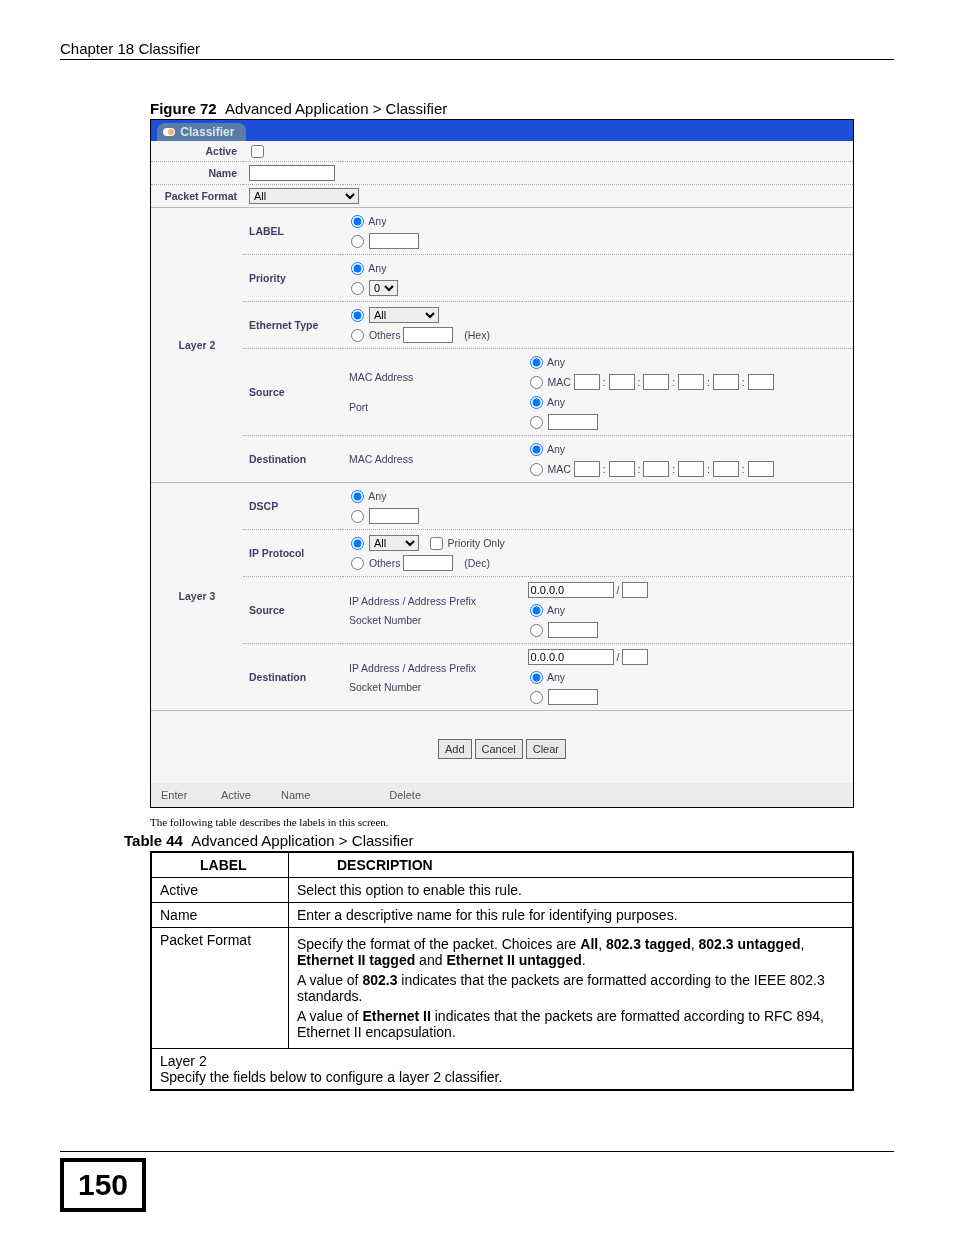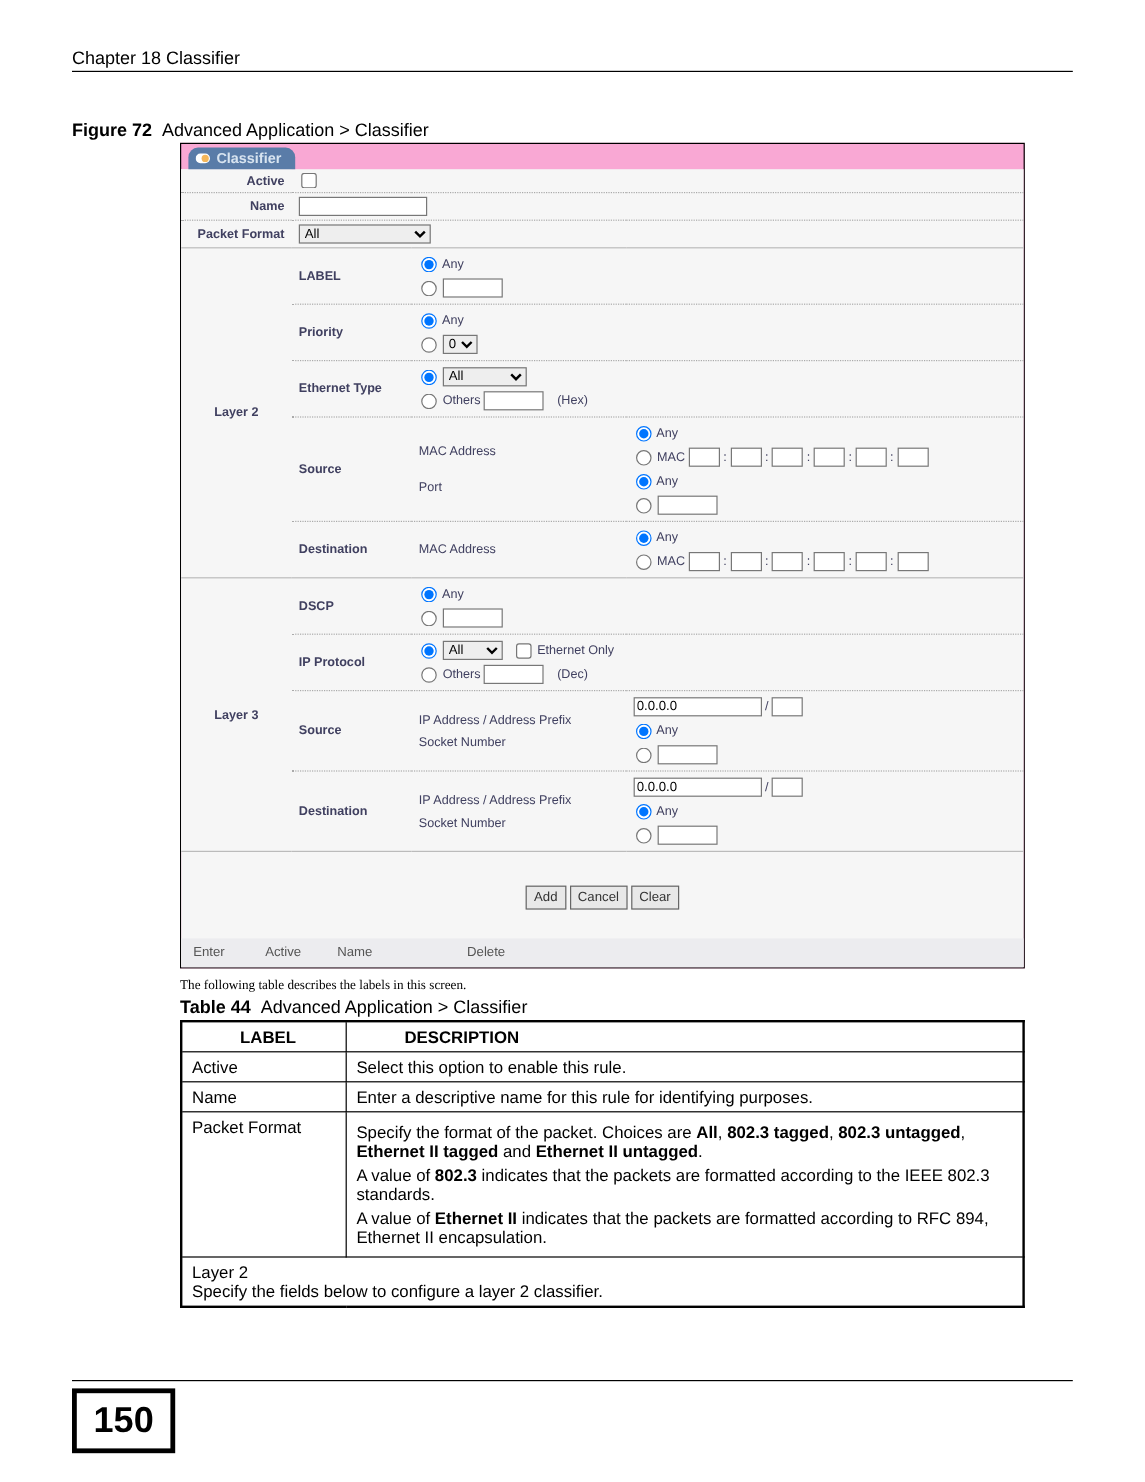--- a/index.html
+++ b/index.html
@@ -10,26 +10,26 @@
     color: #000;
     width: 954px;
     box-sizing: border-box;
   }
   .page-header {
     border-bottom: 1px solid #000;
     padding-bottom: 2px;
     margin-bottom: 40px;
     font-size: 15px;
   }
-  .figure-caption { font-size: 15px; margin-bottom: 2px; }
+  .figure-caption { font-size: 15px; margin-left: 90px; margin-bottom: 2px; }
   .figure-caption b { font-weight: bold; }
   .screenshot-box {
     border: 1px solid #000;
     margin: 0 40px 8px 90px;
-    background: #f9a8d4;
+    background: #1d4ed8;
     font-family: Verdana, Arial, sans-serif;
     font-size: 10.5px;
     color: #404060;
   }
   .tab-strip { padding: 3px 0 0 6px; }
   .tab {
     display: inline-block;
     background: #5a7ca8;
     border-radius: 8px 8px 0 0;
     padding: 1px 12px 1px 6px;
@@ -48,35 +48,35 @@
   }
   td.side-label {
     font-weight: bold;
     text-align: center;
     width: 80px;
     background: #f6f6f6;
   }
   td.sub-label { font-weight: bold; width: 88px; }
   .t-input { height:16px; box-sizing:border-box; font-size:11px; border:1px solid #777; background:#fff; }
   .t-input.sm { width: 50px; }
-  .t-input.med { width: 107px; }
+  .t-input.med { width: 86px; }
   .t-input.mac { width: 26px; }
   .t-select { font-size:11px; border:1px solid #777; background:#eee; }
   .btn-old {
     font-size: 11px; padding: 0 6px; height:20px;
     border: 1px solid #666; background: #e8e8e8; color:#333;
     cursor: pointer;
   }
   .btn-row { text-align: center; padding: 28px 0 24px 0; }
   .list-header {
     background: #ececef; padding: 6px 10px; display:flex; font-size:11px; color:#555;
   }
   .lh-col { flex: 0 0 auto; }
   .body-text { margin: 6px 0 4px 90px; font-family: 'Times New Roman', Times, serif; font-size:11px; }
-  .table-caption { font-size: 15px; margin-left: 90px; margin-bottom: 2px; margin-top:4px;}
+  .table-caption { font-size: 15px; margin-left: 64px; margin-bottom: 2px; margin-top:4px;}
   table.doc-table {
     border-collapse: collapse;
     margin-left: 90px;
     margin-right: 40px;
     border: 2px solid #000;
     font-size: 14px;
   }
   table.doc-table th, table.doc-table td {
     border: 1px solid #000;
     padding: 4px 8px;
@@ -201,21 +201,21 @@
         <td class="side-label" rowspan="4" style="border-bottom:1px solid #bbb;">Layer 3</td>
         <td class="sub-label">DSCP</td>
         <td colspan="2">
           <div class="field-line"><input type="radio" class="radio" checked="" style=""> <span>Any</span></div>
           <div class="field-line"><input type="radio" class="radio" style=""> <input class="t-input sm" style=""></div>
         </td>
       </tr>
       <tr>
         <td class="sub-label">IP Protocol</td>
         <td colspan="2">
-          <div class="field-line"><input type="radio" class="radio" checked="" style=""> <select class="t-select" style="width:50px;"><option>All</option></select> &nbsp; <input type="checkbox" class="chk" style=""> <span>Ethernet Only</span></div>
+          <div class="field-line"><input type="radio" class="radio" checked="" style=""> <select class="t-select" style="width:50px;"><option>All</option></select> &nbsp; <input type="checkbox" class="chk" style=""> <span>Priority Only</span></div>
           <div class="field-line"><input type="radio" class="radio" style=""> <span>Others</span> <input class="t-input sm" style=""> <span class="hex-note">(Dec)</span></div>
         </td>
       </tr>
       <tr>
         <td class="sub-label">Source</td>
         <td>
           <div class="sub-label2" style="line-height:14px;">IP Address / Address Prefix</div>
           <div class="sub-label2" style="margin-top:6px;">Socket Number</div>
         </td>
         <td>

